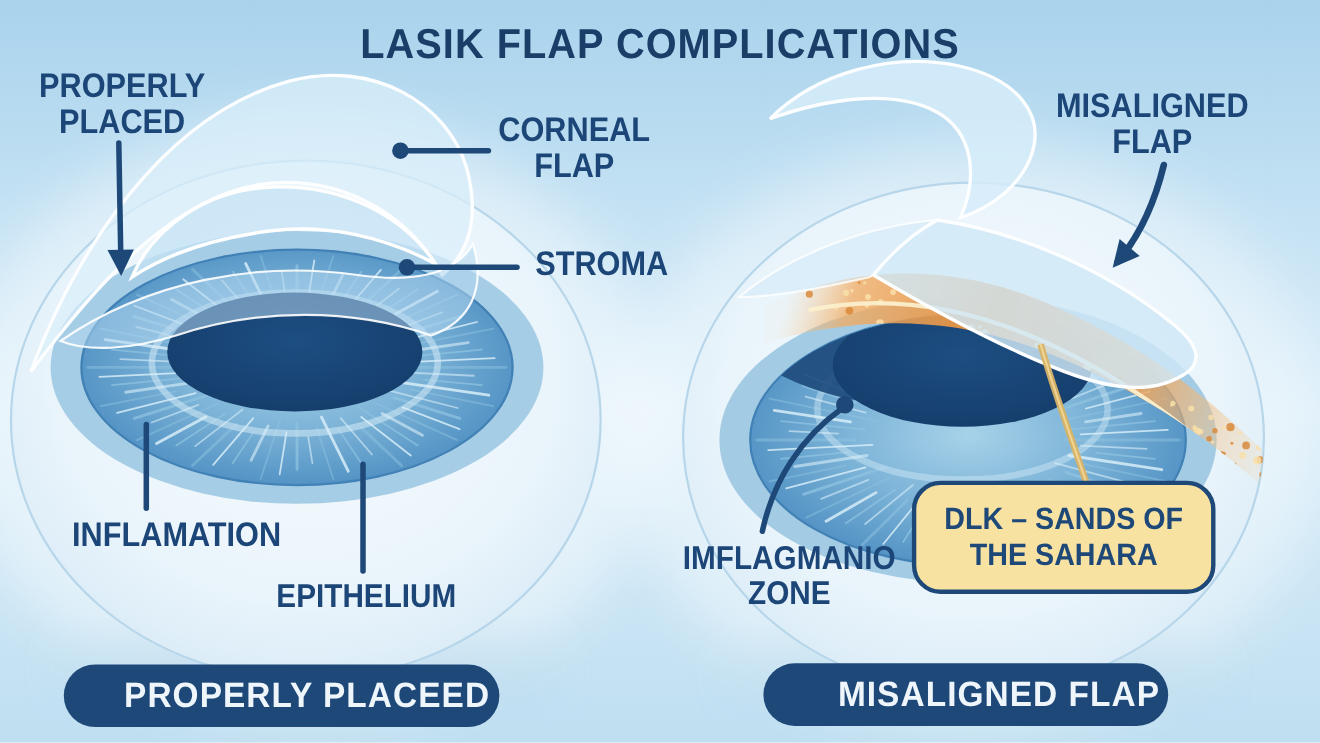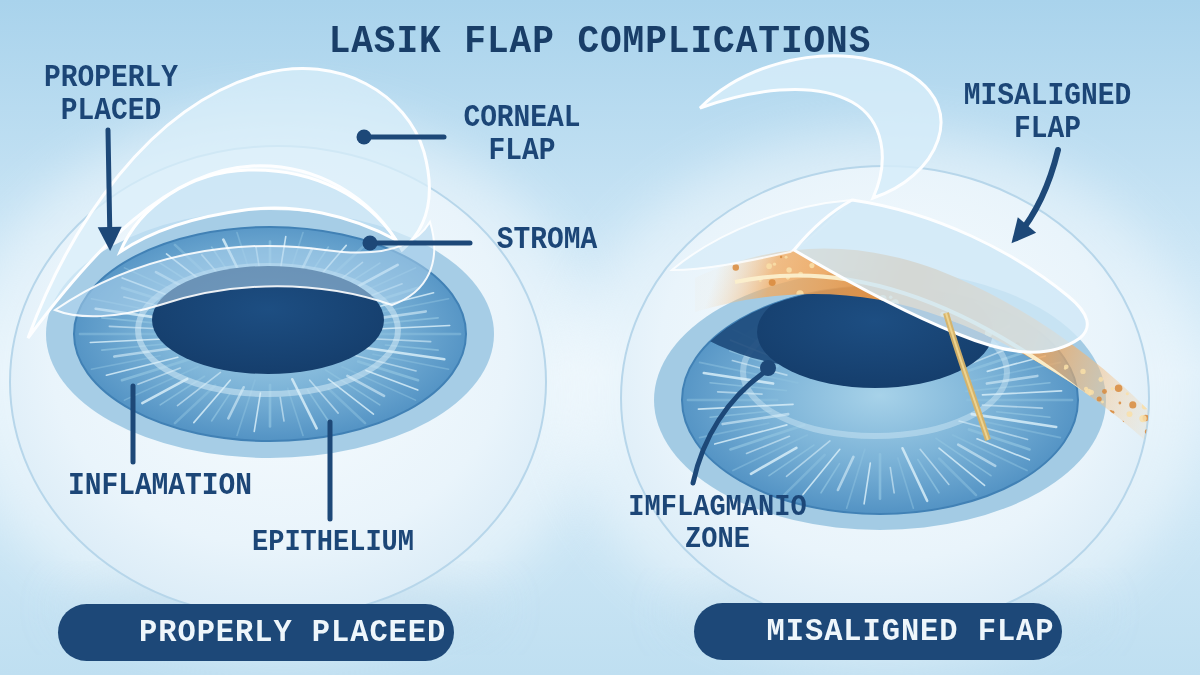--- a/index.html
+++ b/index.html
@@ -1,18 +1,18 @@
 <!DOCTYPE html>
 <html><head>
 <meta charset="utf-8">
 <style>
   html,body{margin:0;padding:0;background:#e8f2fa;}
   .stage{
     position:relative;width:1200px;height:675px;overflow:hidden;
-    font-family:Liberation Mono, monospace;
+    font-family:Liberation Sans, sans-serif;
   }
   .stage svg{position:absolute;left:0;top:0;}
   .lbl{
     position:absolute;font-weight:700;color:#1c4677;text-align:center;
     line-height:1.06;transform:scaleX(.9);letter-spacing:0px;
   }
   .title{
     position:absolute;left:0;top:20px;width:1200px;text-align:center;
     font-weight:700;font-size:38px;color:#193e68;transform:scaleX(.95);
     letter-spacing:1px;
@@ -415,20 +415,23 @@
   <div class="lbl" style="left:462px;top:224px;width:170px;font-size:31px;">STROMA</div>
 
   <div class="lbl" style="left:55px;top:470px;width:210px;font-size:31px;">INFLAMATION</div>
 
   <div class="lbl" style="left:238px;top:527px;width:190px;font-size:30px;">EPITHELIUM</div>
 
   <div class="lbl" style="left:945px;top:80px;width:205px;font-size:31px;">MISALIGNED FLAP</div>
 
   <div class="lbl" style="left:605px;top:492px;width:225px;font-size:30px;">IMFLAGMANIO ZONE</div>
 
+  <div class="callout-box">
+    <span style="transform:scaleX(.93);display:inline-block;">DLK – SANDS OF THE SAHARA</span>
+  </div>
 
   <div class="banner banner-left">
     <span style="transform:scaleX(.95);display:inline-block;">PROPERLY PLACEED</span>
   </div>
 
   <div class="banner banner-right">
     <span style="transform:scaleX(.95);display:inline-block;">MISALIGNED FLAP</span>
   </div>
 
 </div>

